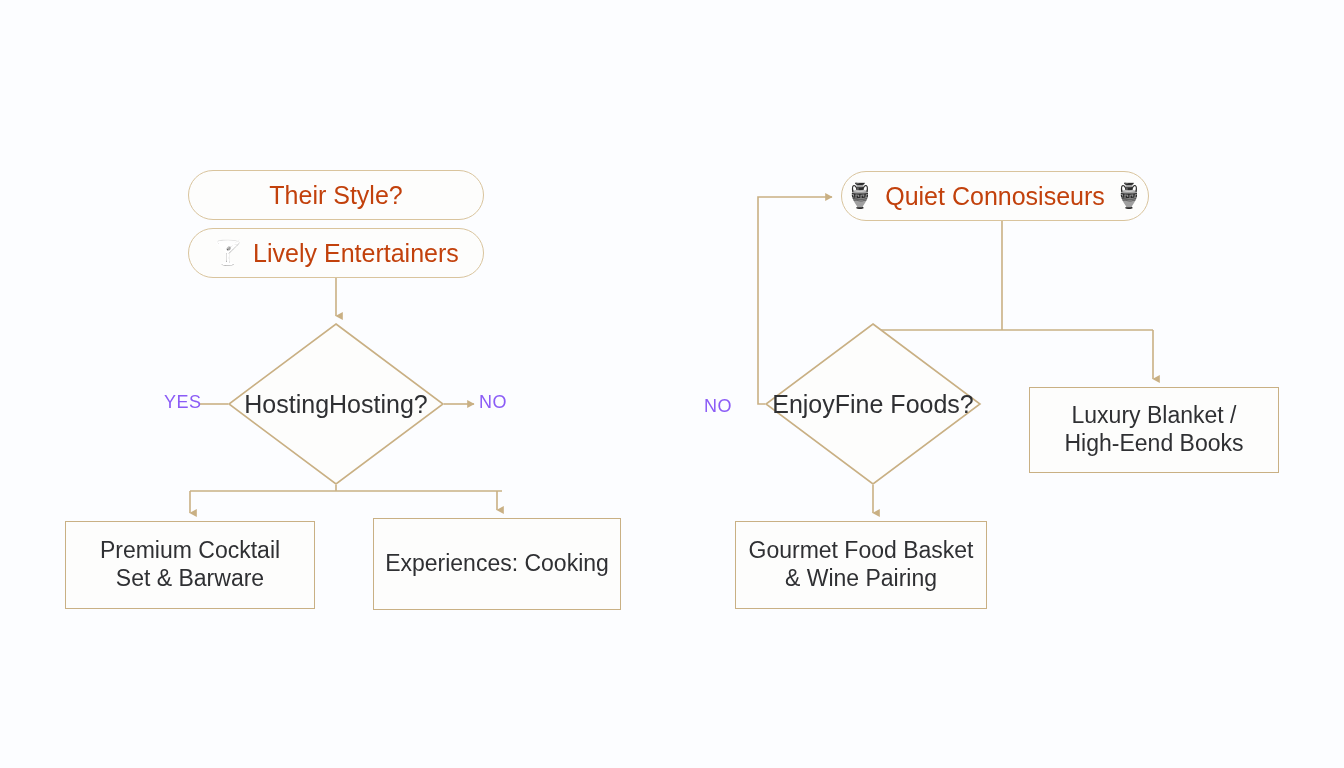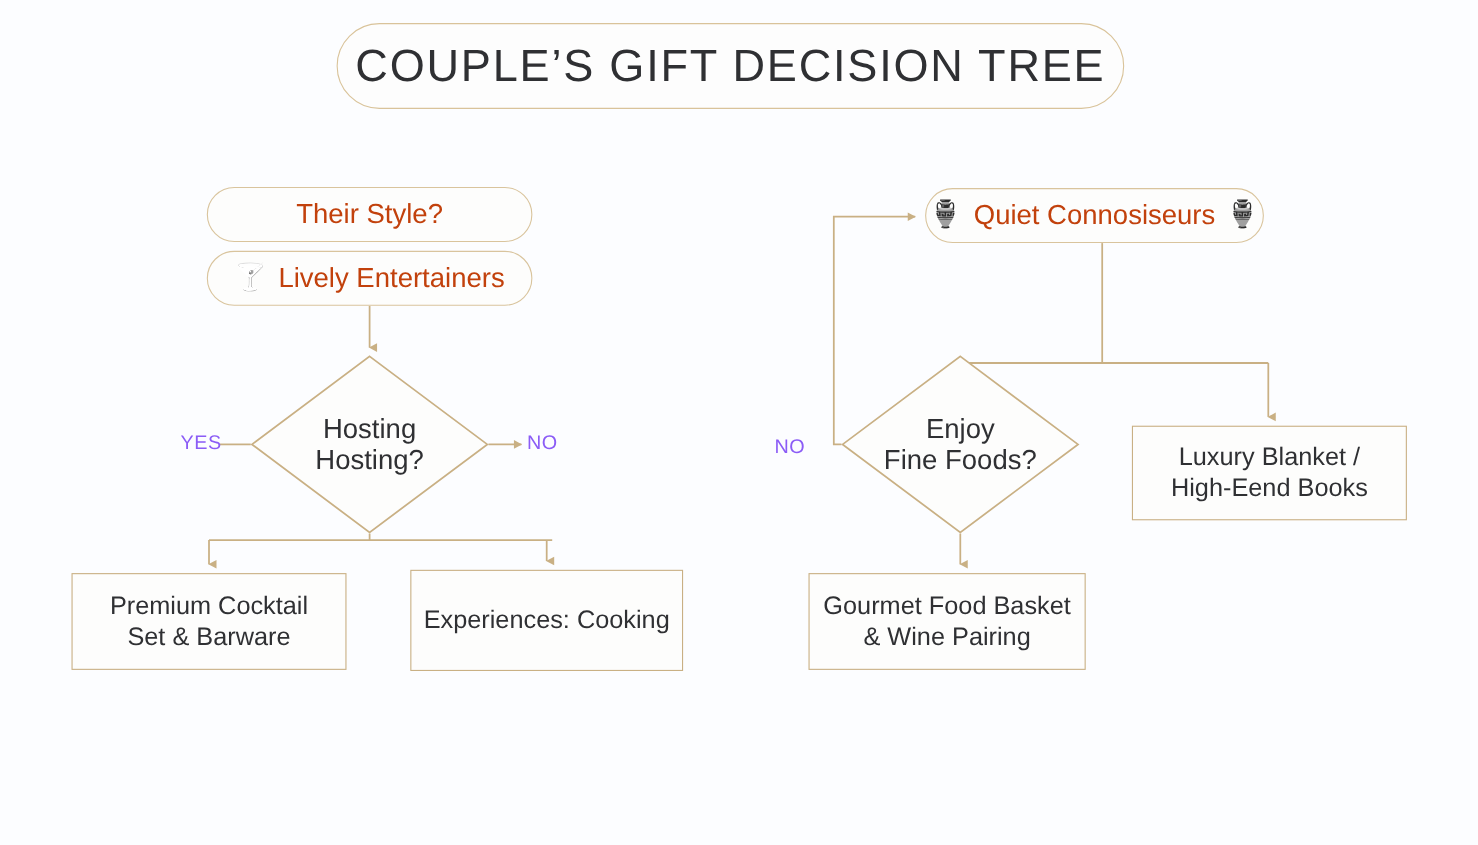--- a/index.html
+++ b/index.html
@@ -91,21 +91,21 @@
     position: absolute;
     left: 0; top: 0;
     overflow: visible;
   }
   .diamond-label {
     position: absolute;
     left: 0; top: 0;
     width: 100%;
     height: 100%;
     display: flex;
-    flex-direction: column;
+    flex-direction: row;
     align-items: center;
     justify-content: center;
     color: #2f3033;
     font-size: 25px;
     line-height: 1.14;
     text-align: center;
     white-space: nowrap;
   }
   #diamond-hosting {
     left: 228px; top: 323px; width: 216px; height: 162px;
@@ -186,23 +186,20 @@
       <path d="M873,330 L1153,330"></path>
       <path d="M873,330 L873,334"></path>
       <path d="M1153,330 L1153,379" marker-end="url(#arrowDown)"></path>
 
       <path d="M873,485 L873,513" marker-end="url(#arrowDown)"></path>
 
       <path d="M765,404 L758,404 L758,197 L832,197" marker-end="url(#arrowRight)"></path>
     </g>
   </svg>
 
-  <div class="title-pill">
-    <span class="title-text">COUPLE’S GIFT DECISION TREE</span>
-  </div>
 
   <div class="pill" id="node-their-style">
     <span>Their Style?</span>
   </div>
 
   <div class="pill" id="node-lively">
     <span class="glyph">🍸</span>
     <span>Lively Entertainers</span>
   </div>
 

